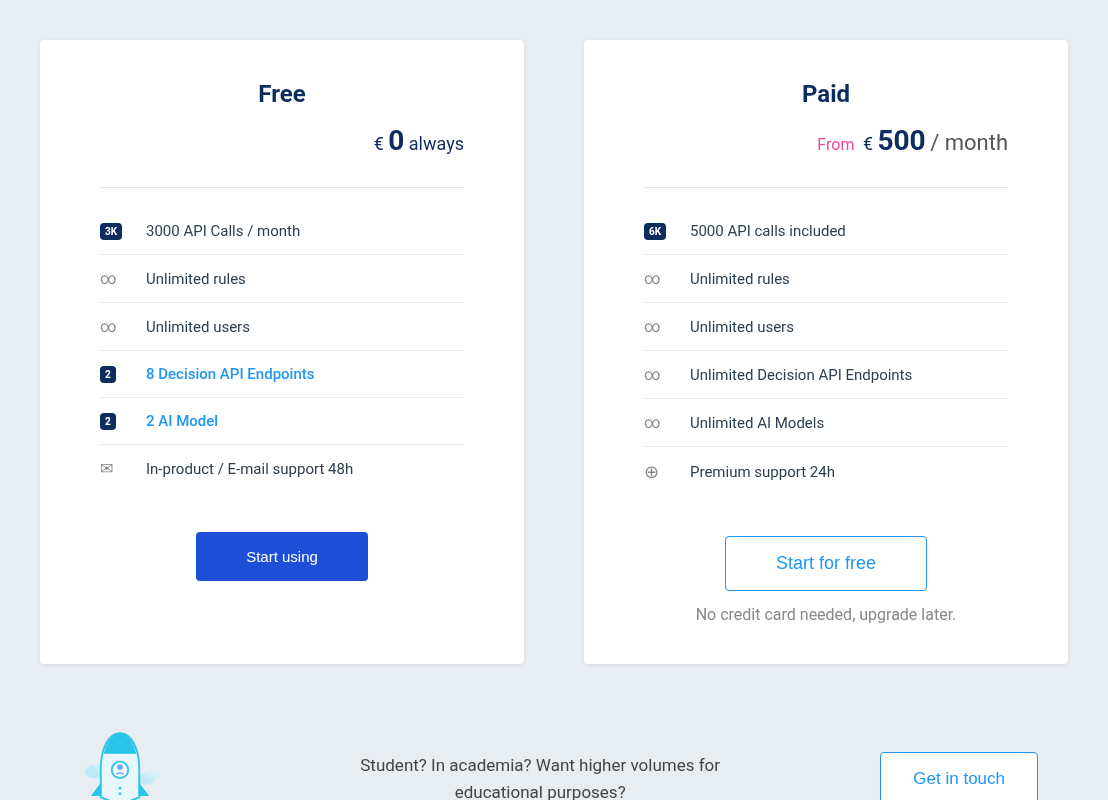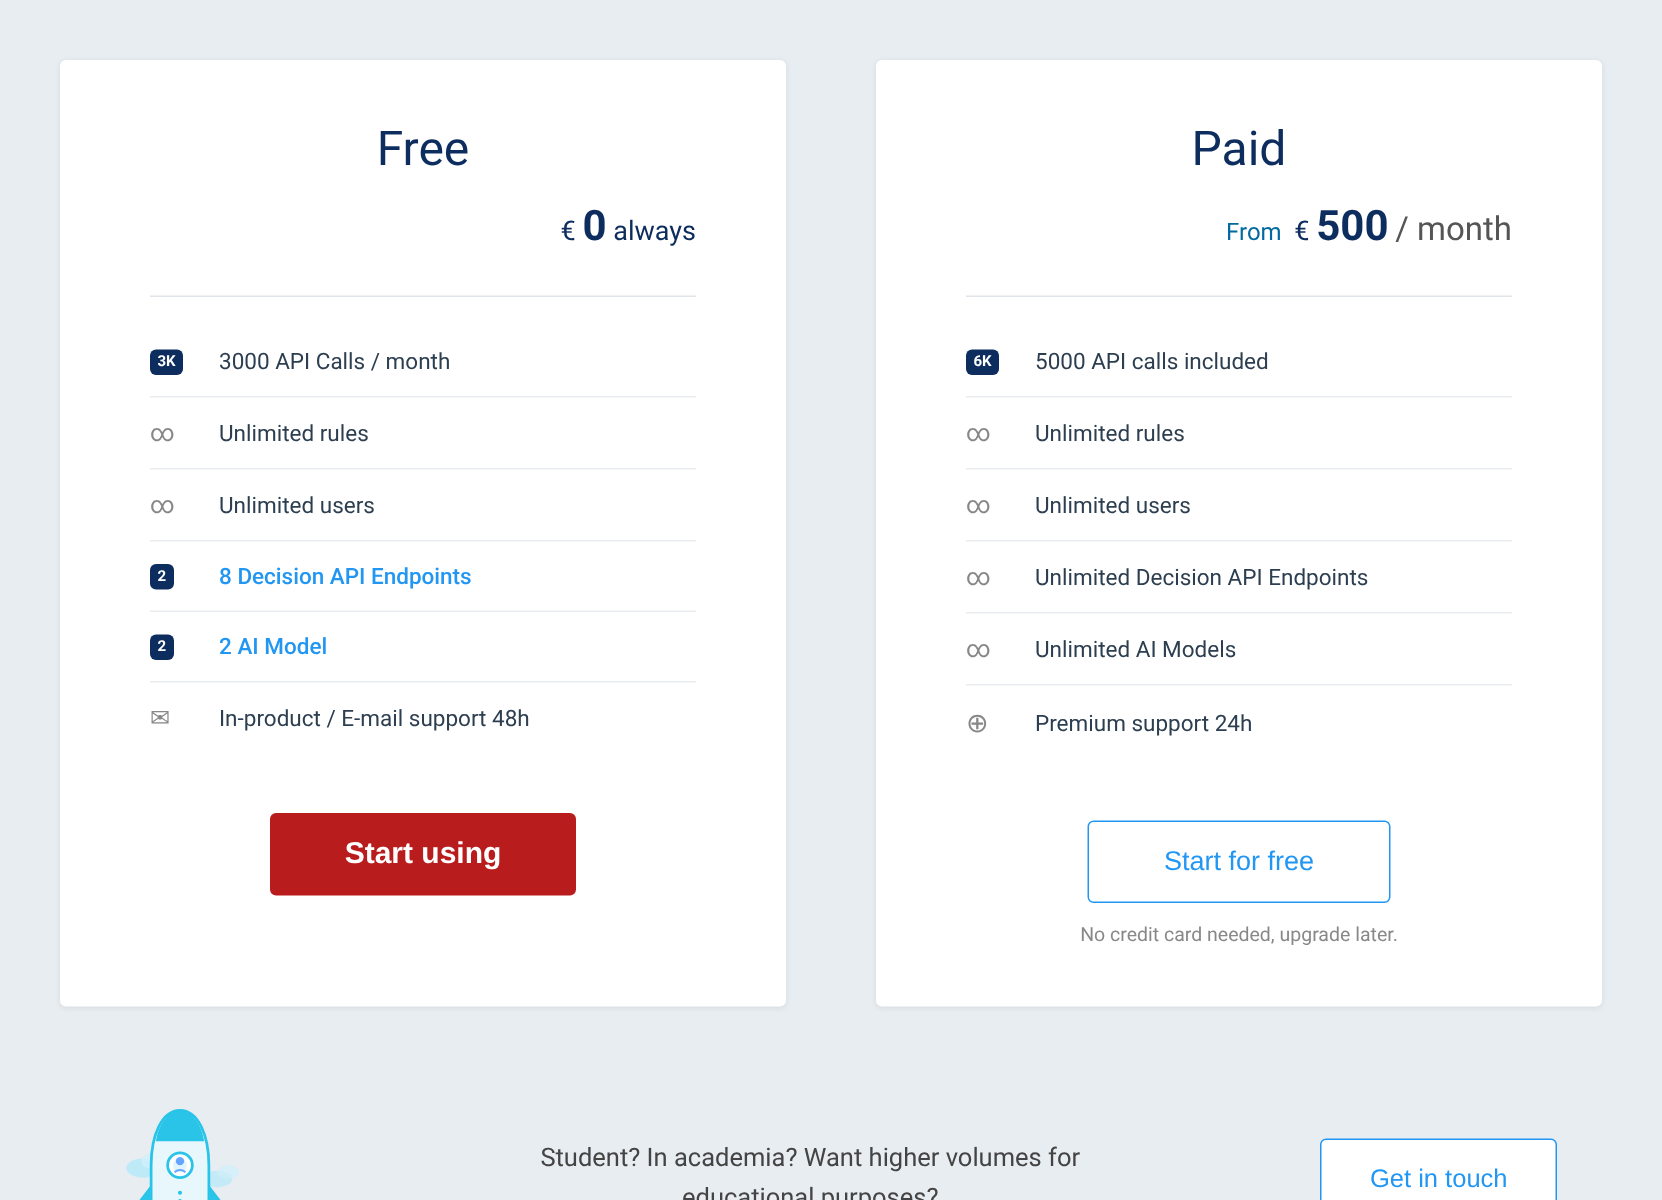--- a/index.html
+++ b/index.html
@@ -13,22 +13,22 @@
       background: #fff;
       flex: 1;
       padding: 40px 60px;
       margin: 20px;
       border-radius: 4px;
       box-shadow: 0 1px 4px rgba(0,0,0,0.08);
     }
 
     .card-title {
       text-align: center;
-      font-size: 32px;
-      font-weight: 400;
+      font-size: 24px;
+      font-weight: 700;
       color: #0d2d5e;
       margin-bottom: 16px;
     }
 
     .card-price {
       text-align: right;
       font-size: 18px;
       color: #0d2d5e;
       margin-bottom: 30px;
     }
@@ -39,21 +39,21 @@
     }
 
     .card-price .price-label {
       font-size: 22px;
       color: #555;
       font-weight: 400;
     }
 
     .card-price .price-from {
       font-size: 16px;
-      color: #0369a1;
+      color: #ec4899;
       margin-right: 4px;
     }
 
     .divider {
       border: none;
       border-top: 1px solid #e0e5ec;
       margin: 10px 0 20px 0;
     }
 
     .feature-list {
@@ -110,27 +110,27 @@
     }
 
     .feature-text.highlight {
       color: #2196f3;
       font-weight: 500;
     }
 
     .btn-primary {
       display: block;
       margin: 0 auto;
-      background: #b91c1c;
+      background: #1d4ed8;
       color: #fff;
       border: none;
       border-radius: 4px;
       padding: 16px 50px;
-      font-size: 20px;
-      font-weight: 700;
+      font-size: 15px;
+      font-weight: 400;
       cursor: pointer;
       text-align: center;
     }
 
     .btn-outline {
       display: block;
       margin: 0 auto;
       background: #fff;
       color: #2196f3;
       border: 1.5px solid #2196f3;
@@ -138,21 +138,21 @@
       padding: 16px 50px;
       font-size: 18px;
       font-weight: 400;
       cursor: pointer;
       text-align: center;
     }
 
     .no-credit-card {
       text-align: center;
       color: #888;
-      font-size: 13px;
+      font-size: 16px;
       margin-top: 14px;
     }
 
     .bottom-section {
       background: #e8edf2;
       padding: 30px 40px;
       display: flex;
       align-items: center;
       justify-content: space-between;
       min-height: 130px;

